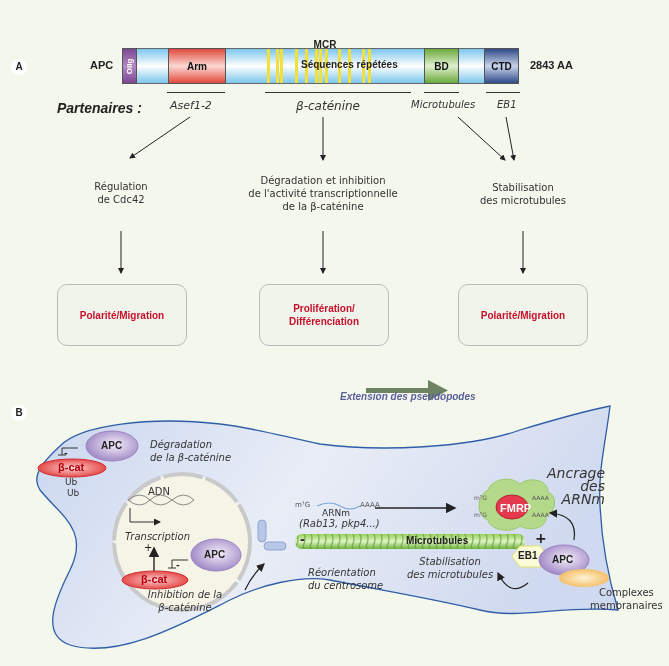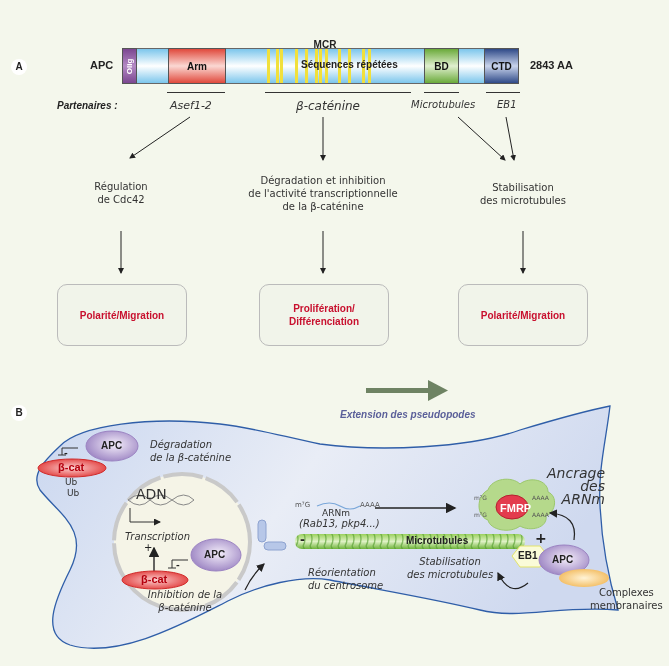--- a/index.html
+++ b/index.html
@@ -56,21 +56,21 @@
 <div class="domain" style="left:484px;width:35px;background:linear-gradient(#2f4a88,#c9d4ec 50%,#2f4a88);">
   <span>CTD</span>
 </div>
 <div class="abs bold-sm" style="left:530px;top:59px;">2843 AA</div>
 
 <div class="abs" style="left:167px;top:92px;width:58px;border-top:1.2px solid #333;"></div>
 <div class="abs" style="left:265px;top:92px;width:146px;border-top:1.2px solid #333;"></div>
 <div class="abs" style="left:424px;top:92px;width:35px;border-top:1.2px solid #333;"></div>
 <div class="abs" style="left:486px;top:92px;width:34px;border-top:1.2px solid #333;"></div>
 
-<div class="abs" style="left:57px;top:100px;font-family:'Liberation Sans',sans-serif;font-weight:bold;font-style:italic;font-size:10px;">Partenaires :</div>
+<div class="abs" style="left:57px;top:100px;font-family:'Liberation Sans',sans-serif;font-weight:bold;font-style:italic;font-size:14px;">Partenaires :</div>
 <div class="abs ital" style="left:170px;top:99px;">Asef1-2</div>
 <div class="abs ital" style="left:296px;top:99px;font-size:12px;">β-caténine</div>
 <div class="abs ital" style="left:411px;top:99px;font-size:10px;">Microtubules</div>
 <div class="abs ital" style="left:497px;top:99px;font-size:10px;">EB1</div>
 
 <svg class="abs" style="left:0;top:0;" width="669" height="300">
   <defs>
     <marker id="ah" markerWidth="6" markerHeight="6" refX="5" refY="3" orient="auto">
         <path d="M0,0 L6,3 L0,6 z" fill="#222"></path>
       </marker>
@@ -112,21 +112,21 @@
 <div class="outcome" style="left:458px;top:284px;">
   <div>
       <div>Polarité/Migration</div>
     </div>
 </div>
 
 <svg class="abs" style="left:360px;top:378px;" width="90" height="24">
   <rect x="6" y="10" width="62" height="5" fill="#6e8363"></rect>
   <polygon points="68,2 88,12.5 68,23" fill="#6e8363"></polygon>
 </svg>
-<div class="abs" style="left:340px;top:409px;font-family:'Liberation Sans',sans-serif;font-style:italic;font-weight:bold;font-size:10px;color:#5a5f99;">Extension des pseudopodes</div>
+<div class="abs" style="left:340px;top:391px;font-family:'Liberation Sans',sans-serif;font-style:italic;font-weight:bold;font-size:10px;color:#5a5f99;">Extension des pseudopodes</div>
 <div class="panel-label" style="left:11px;top:405px;">B</div>
 
 <svg class="abs" style="left:0;top:0;" width="669" height="666">
   <defs>
     <linearGradient id="cellg" x1="0" y1="0" x2="1" y2="0.3">
       <stop offset="0" stop-color="#c9d6ef"></stop>
         <stop offset="0.5" stop-color="#e9edf6"></stop>
         <stop offset="1" stop-color="#cfd9ef"></stop>
     </linearGradient>
     <radialGradient id="apcg" cx="0.55" cy="0.45" r="0.6">
@@ -199,21 +199,21 @@
 <div class="abs" style="left:58px;top:461px;font-family:'Liberation Sans',sans-serif;font-weight:bold;font-size:11px;color:#b5000e;">β-cat</div>
 <div class="abs" style="left:64px;top:448px;font-size:9px;font-weight:bold;">-</div>
 <div class="abs ital" style="left:150px;top:438px;font-size:10px;line-height:13px;">
   <div>Dégradation</div>
   <div>de la β-caténine</div>
 </div>
 <div class="abs" style="left:65px;top:477px;font-size:9px;line-height:11px;color:#333;">
   <div>Ub</div>
   <div style="padding-left:2px;">Ub</div>
 </div>
-<div class="abs" style="left:136px;top:486px;font-size:14px;color:#333;">ADN</div>
+<div class="abs" style="left:148px;top:486px;font-size:10px;color:#333;">ADN</div>
 <div class="abs ital" style="left:125px;top:531px;font-size:10px;">Transcription</div>
 <div class="abs" style="left:144px;top:542px;font-size:10px;">+</div>
 <div class="abs" style="left:176px;top:560px;font-size:9px;font-weight:bold;">-</div>
 <div class="abs" style="left:204px;top:549px;font-family:'Liberation Sans',sans-serif;font-weight:bold;font-size:10px;">APC</div>
 <div class="abs" style="left:141px;top:573px;font-family:'Liberation Sans',sans-serif;font-weight:bold;font-size:11px;color:#b5000e;">β-cat</div>
 <div class="abs ital" style="left:140px;top:588px;font-size:10px;line-height:13px;text-align:center;width:90px;">
   <div>Inhibition de la</div>
   <div>β-caténine</div>
 </div>
 <div class="abs ital" style="left:260px;top:566px;font-size:10px;line-height:13px;margin-left:48px;">

